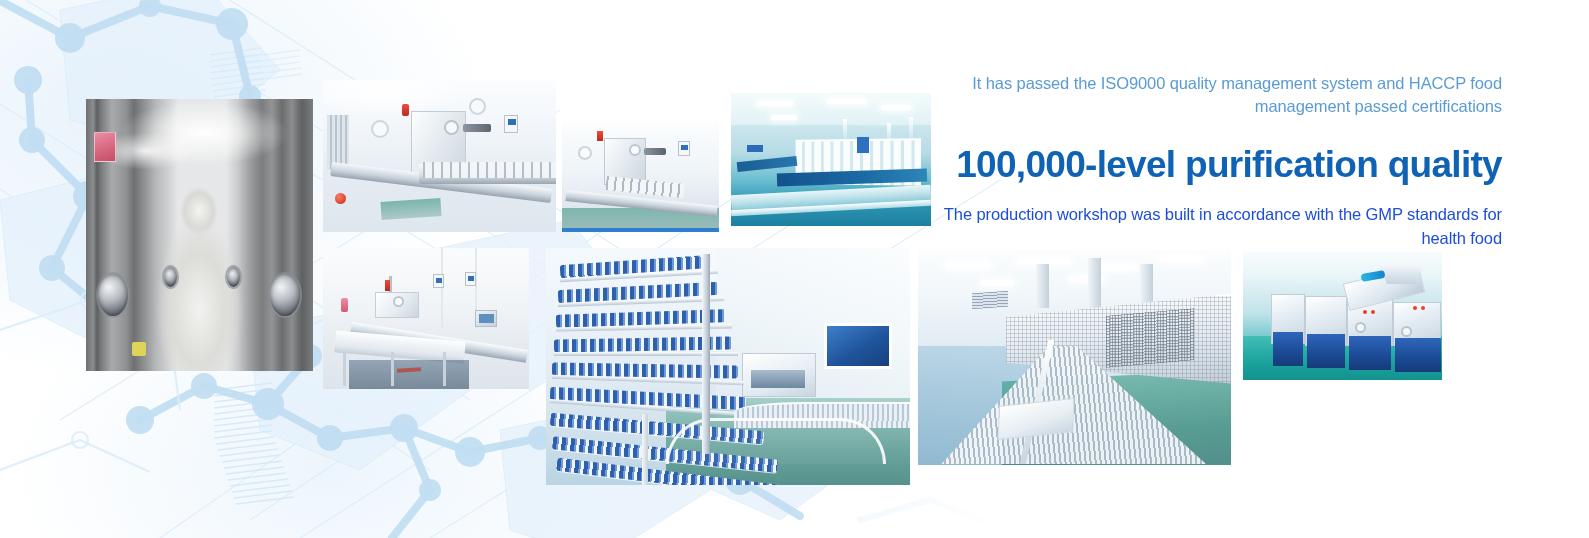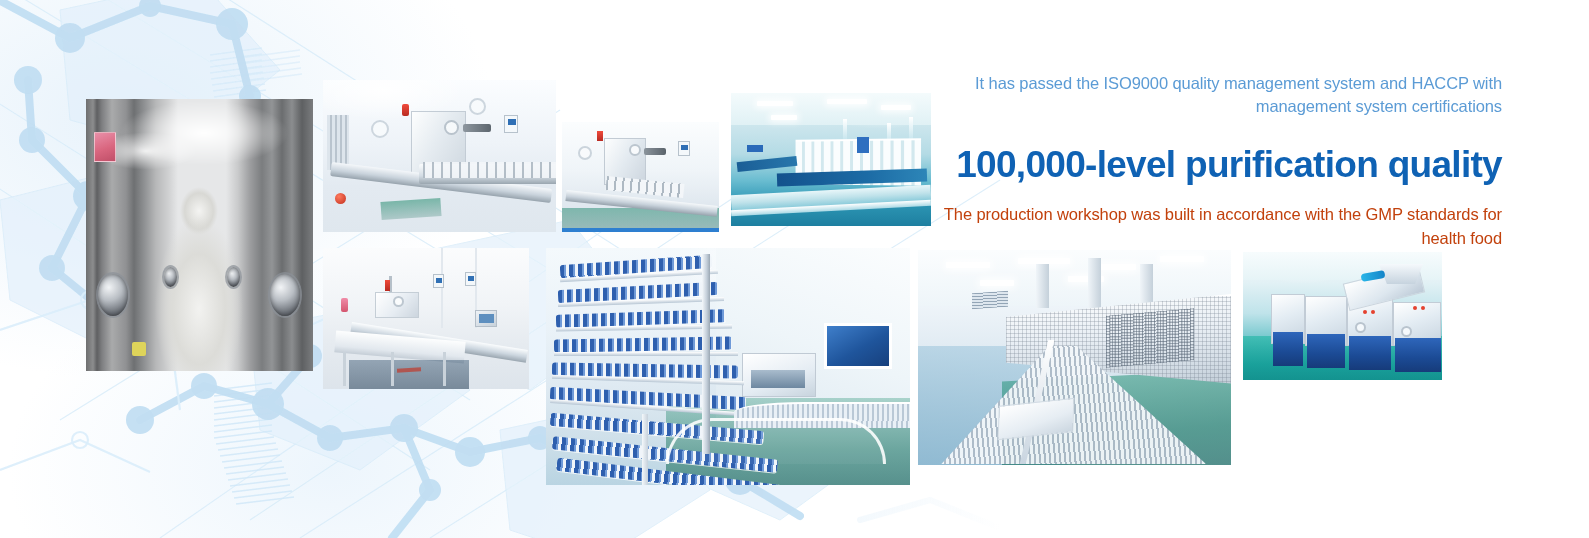--- a/index.html
+++ b/index.html
@@ -555,21 +555,21 @@
     line-height: 1.12;
     font-weight: 700;
     color: #0f62b4;
     letter-spacing: -0.7px;
     margin-top: 25px;
     white-space: nowrap;
   }
   .subline {
     font-size: 16.5px;
     line-height: 1.42;
-    color: #c2410c;
+    color: #1d4ed8;
     font-weight: 400;
     margin-top: 18px;
     letter-spacing: -0.1px;
   }
 </style>
 </head>
 <body>
 
 <div class="banner">
 
@@ -889,18 +889,18 @@
     <span class="cyan-tube"></span>
     <span class="dial dl1"></span>
     <span class="dial dl2"></span>
     <span class="redled r1"></span>
     <span class="redled r2"></span>
     <span class="redled r3"></span>
     <span class="redled r4"></span>
   </div>
 
   <div class="text-block">
-    <div class="eyebrow">It has passed the ISO9000 quality management system and HACCP with management system certifications</div>
+    <div class="eyebrow">It has passed the ISO9000 quality management system and HACCP food management passed certifications</div>
     <div class="headline">100,000-level purification quality</div>
     <div class="subline">The production workshop was built in accordance with the GMP standards for health food</div>
   </div>
 
 </div>
 
 </body></html>

